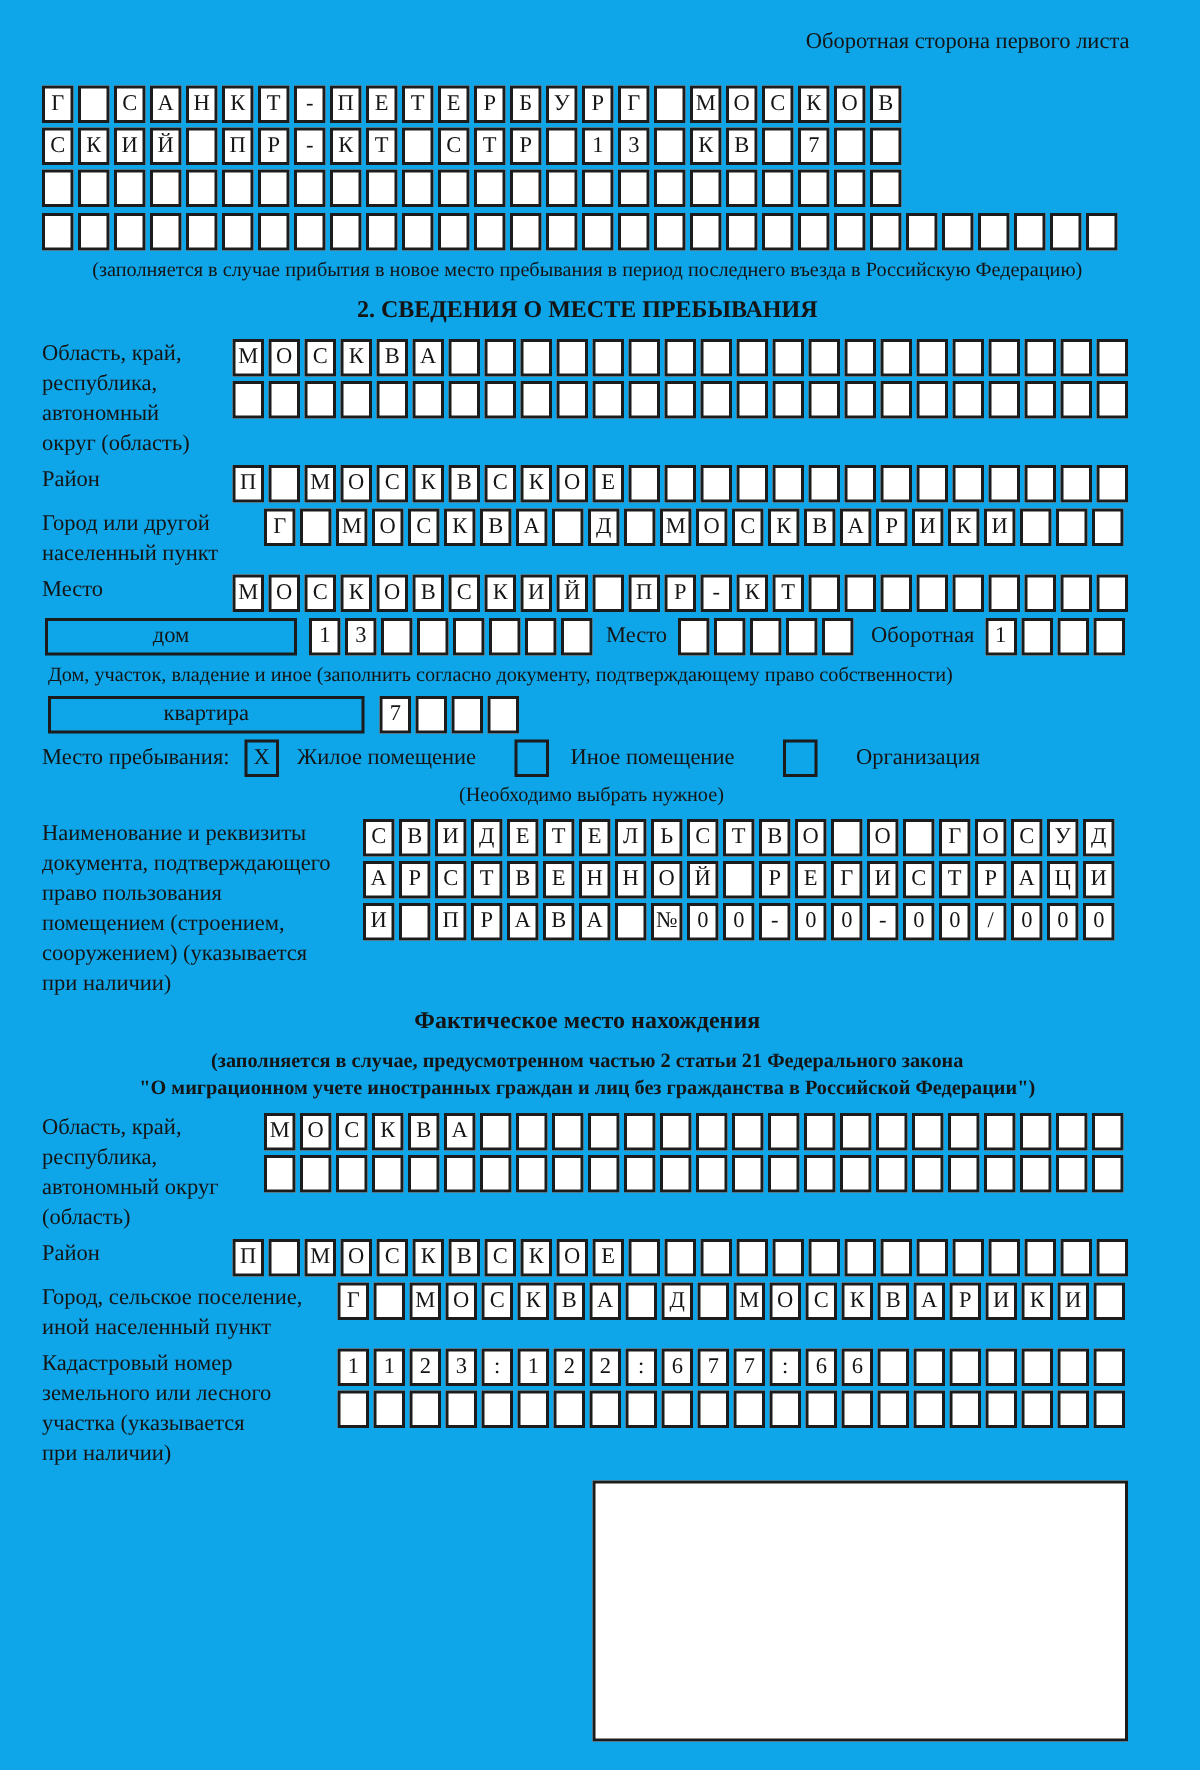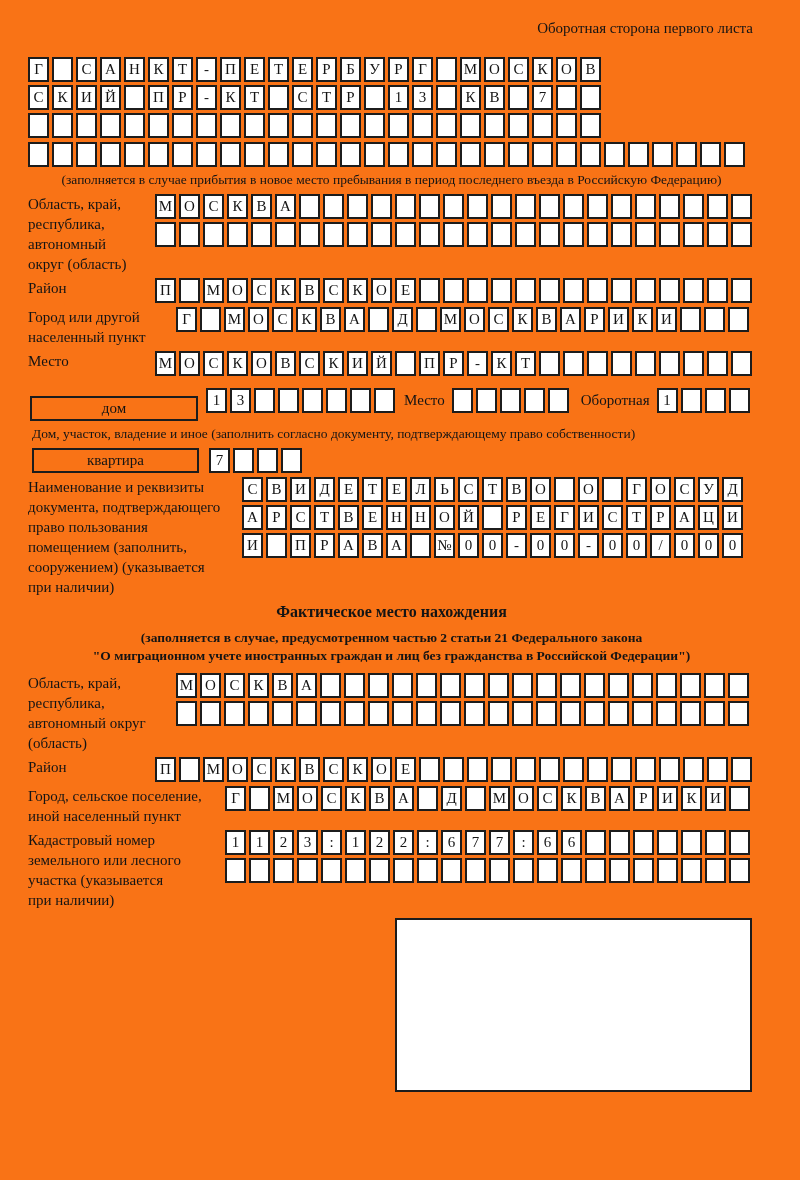--- a/index.html
+++ b/index.html
@@ -1,17 +1,17 @@
 <!DOCTYPE html>
 <html><head>
 <meta charset="utf-8">
 <style>
   html,body{margin:0;padding:0;background:#fff;}
   body{width:800px;height:1180px;font-family:"Liberation Serif",serif;color:#141414;}
-  .page{box-sizing:border-box;width:800px;height:1180px;padding:14px 45px 8px 28px;overflow:hidden;background:#f97316;}
+  .page{box-sizing:border-box;width:800px;height:1180px;padding:14px 45px 8px 28px;overflow:hidden;background:#0ea5e9;}
   .corner{text-align:right;font-size:15px;margin:6px 2px 20px 0;}
   .frow{display:flex;align-items:flex-start;margin-bottom:4px;}
   .flabel{font-size:15px;line-height:20px;white-space:pre-line;flex-shrink:0;}
   .w152{width:152px}.w127{width:127px}.w148{width:148px}.w214{width:214px}.w197{width:197px}
   .stack{display:flex;flex-direction:column;gap:3px;}
   .boxrow{display:flex;gap:3px;}
   .cell{width:21px;height:25px;box-sizing:border-box;border:2px solid #1c1c1c;display:flex;align-items:center;justify-content:center;font-size:15px;background:#fff;flex-shrink:0;}
   .note{font-size:13.5px;line-height:17px;margin:2px 0 6px 4px;}
   .note.center{text-align:center;margin-left:0;}
   .sect-title{text-align:center;font-weight:bold;font-size:16px;margin:10px 0 10px;}
@@ -138,20 +138,21 @@
       <span class="cell"></span>
       <span class="cell"></span>
       <span class="cell"></span>
       <span class="cell"></span>
       <span class="cell"></span>
       <span class="cell"></span>
       <span class="cell"></span>
     </div>
   <div class="note center">(заполняется в случае прибытия в новое место пребывания в период последнего въезда в Российскую Федерацию)</div>
 
+  <div class="sect-title">2. СВЕДЕНИЯ О МЕСТЕ ПРЕБЫВАНИЯ</div>
 
   <div class="frow">
     <div class="flabel w127">Область, край,
 республика,
 автономный
 округ (область)</div>
     <div class="stack">
       <div class="boxrow">
           <span class="cell">М</span>
           <span class="cell">О</span>
@@ -296,21 +297,21 @@
         <span class="cell"></span>
         <span class="cell"></span>
         <span class="cell"></span>
         <span class="cell"></span>
         <span class="cell"></span>
         <span class="cell"></span>
       </div>
   </div>
 
   <div class="frow" style="align-items:center;">
-    <div class="widebox" style="width:168px;margin:16px 8px 0 2px;">дом</div>
+    <div class="widebox" style="width:168px;margin:0 8px 0 2px;">дом</div>
     <div class="boxrow">
         <span class="cell">1</span>
         <span class="cell">3</span>
         <span class="cell"></span>
         <span class="cell"></span>
         <span class="cell"></span>
         <span class="cell"></span>
         <span class="cell"></span>
         <span class="cell"></span>
       </div>
@@ -326,35 +327,45 @@
     <div class="boxrow">
         <span class="cell">1</span>
         <span class="cell"></span>
         <span class="cell"></span>
         <span class="cell"></span>
       </div>
   </div>
   <div class="note">Дом, участок, владение и иное (заполнить согласно документу, подтверждающему право собственности)</div>
 
   <div class="frow" style="align-items:center;">
-    <div class="widebox" style="width:167px;margin:0 10px 0 4px;">квартира</div>
+    <div class="widebox" style="width:211px;margin:0 10px 0 4px;">квартира</div>
     <div class="boxrow">
         <span class="cell">7</span>
         <span class="cell"></span>
         <span class="cell"></span>
         <span class="cell"></span>
       </div>
   </div>
 
+  <div class="frow" style="align-items:center;margin-top:2px;">
+    <div class="inline-label">Место пребывания:</div>
+    <div class="cbox" style="margin-left:10px;">X</div>
+    <div class="inline-label" style="margin-left:12px;">Жилое помещение</div>
+    <div class="cbox" style="margin-left:26px;"></div>
+    <div class="inline-label" style="margin-left:14px;">Иное помещение</div>
+    <div class="cbox" style="margin-left:32px;"></div>
+    <div class="inline-label" style="margin-left:26px;">Организация</div>
+  </div>
+  <div class="mesto-note">(Необходимо выбрать нужное)</div>
 
   <div class="frow">
     <div class="flabel w214">Наименование и реквизиты
 документа, подтверждающего
 право пользования
-помещением (заполнить,
+помещением (строением,
 сооружением) (указывается
 при наличии)</div>
     <div class="stack">
       <div class="boxrow">
           <span class="cell">С</span>
           <span class="cell">В</span>
           <span class="cell">И</span>
           <span class="cell">Д</span>
           <span class="cell">Е</span>
           <span class="cell">Т</span>

